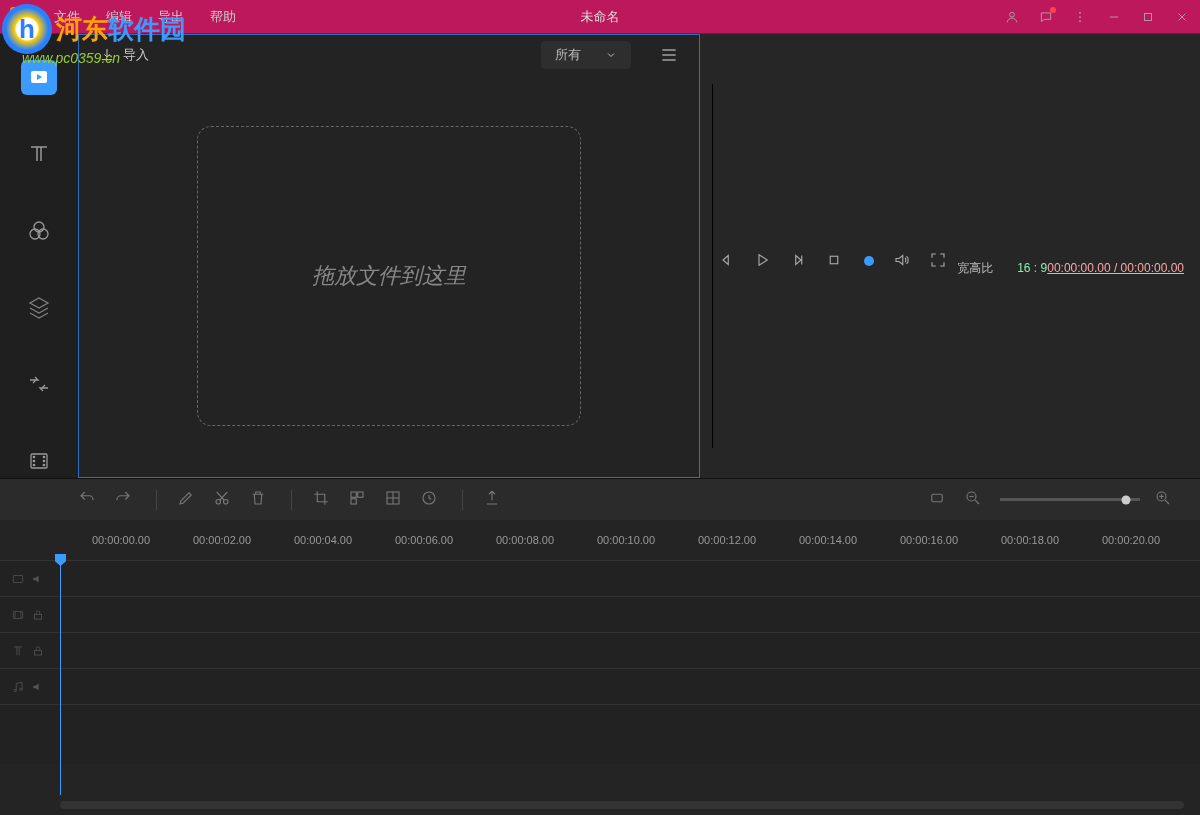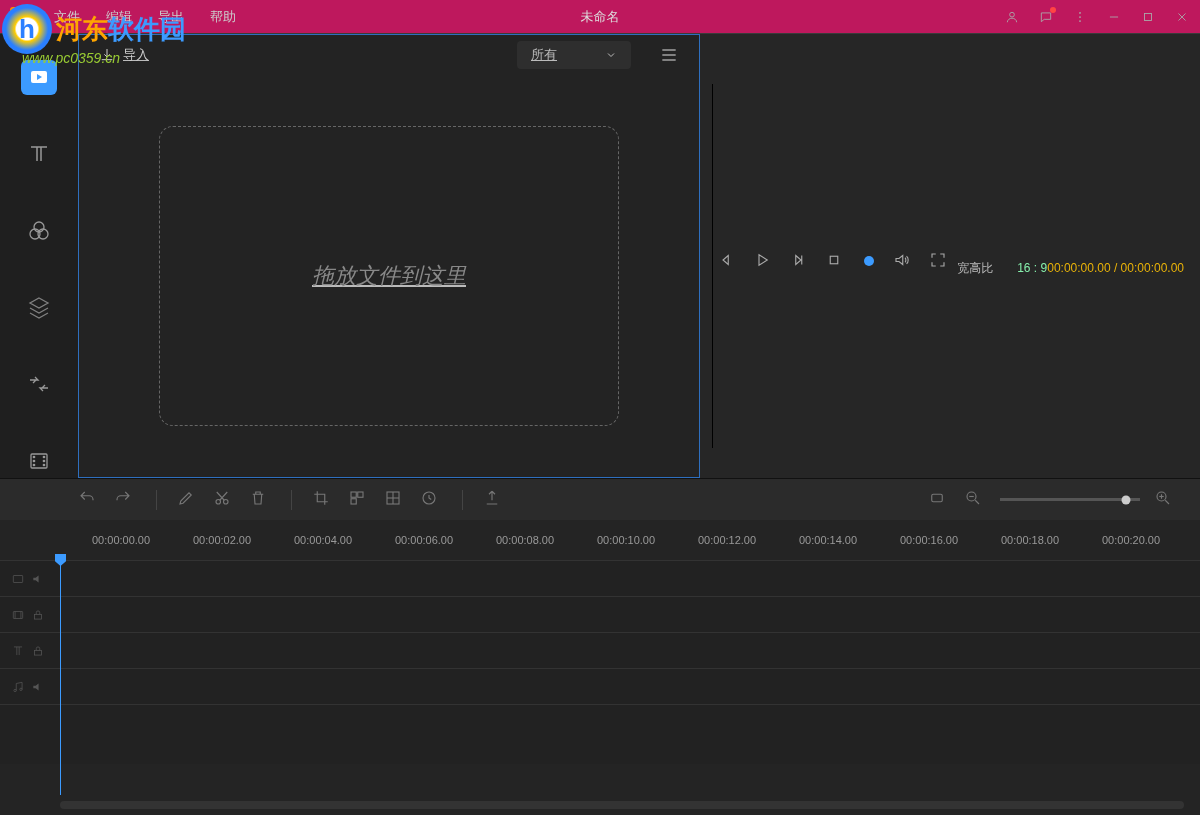--- a/index.html
+++ b/index.html
@@ -16,40 +16,40 @@
 .wc-icon svg { width: 14px; height: 14px; }
 
 
 .main { display: flex; height: 444px; }
 .sidebar { width: 78px; background: #1f1f1f; display: flex; flex-direction: column; align-items: center; padding-top: 26px; gap: 42px; }
 .side-btn { width: 36px; height: 36px; display: flex; align-items: center; justify-content: center; color: #999; cursor: pointer; }
 .side-btn.active { background: #3c9bff; border-radius: 6px; }
 .side-btn svg { width: 24px; height: 24px; }
 .side-btn.active svg { color: #fff; }
 
-.media-panel { flex: 1; background: #232323; border: 1px solid #2e6fbf; display: flex; flex-direction: column; text-decoration: underline; }
+.media-panel { flex: 1; background: #232323; border: 1px solid #2e6fbf; display: flex; flex-direction: column; }
 .media-header { height: 40px; display: flex; align-items: center; padding: 0 20px; gap: 14px; }
 .import-btn { display: flex; align-items: center; gap: 8px; color: #ccc; font-size: 13px; cursor: pointer; }
 .import-btn svg { width: 16px; height: 16px; }
-.filter-dd { margin-left: auto; background: #2e2e2e; border-radius: 4px; padding: 5px 14px; display: flex; align-items: center; gap: 48px; font-size: 13px; cursor: pointer; }
+.filter-dd { margin-left: auto; background: #2e2e2e; border-radius: 4px; padding: 5px 14px; display: flex; align-items: center; gap: 24px; font-size: 13px; cursor: pointer; }
 .filter-dd svg { width: 12px; height: 12px; }
 .list-toggle { width: 20px; height: 20px; color: #bbb; cursor: pointer; margin-left: 14px; }
 .drop-zone { flex:1; display:flex; align-items:center; justify-content:center; margin:45px; }
-.drop-box { width: 460px; height: 300px; border: 1px dashed #666; border-radius: 14px; display:flex; align-items:center; justify-content:center; font-size: 22px; font-style: italic; color: #888; text-align: center; }
+.drop-box { width: 384px; height: 300px; border: 1px dashed #666; border-radius: 14px; display:flex; align-items:center; justify-content:center; font-size: 22px; font-style: italic; color: #888; text-align: center; }
 
 .preview-panel { width: 500px; background: #262626; display: flex; flex-direction: row; padding: 20px 12px 10px 12px; }
 .preview-screen { flex:1; background: #000; margin: 30px 0 20px 0; }
 .play-controls { display: flex; align-items: center; gap: 16px; padding: 0px 4px; }
 .pc-btn { width: 20px; height: 20px; color: #aaa; cursor: pointer; }
 .pc-btn svg { width: 18px; height: 18px; }
 .progress { flex:1; height: 4px; background: #444; border-radius: 2px; position: relative; margin: 0 8px; }
 .progress-thumb { position: absolute; left: 0; top: 50%; transform: translate(-50%,-50%); width: 10px; height: 10px; background: #3c9bff; border-radius: 50%; }
 .aspect-row { display: flex; align-items: center; padding: 14px 4px 0 4px; font-size: 12px; }
 .aspect-val { color: #86efac; margin-left: 24px; }
-.time-display { margin-left: auto; color: #eab308; }
+.time-display { margin-left: auto; color: #fca5a5; text-decoration: underline; }
 
 
 .tl-toolbar { height: 42px; background: #2b2b2b; display: flex; align-items: center; padding: 0 24px; gap: 14px; border-top: 1px solid #111; }
 .tl-btn { width: 22px; height: 22px; color: #777; cursor: pointer; }
 .tl-btn svg { width: 18px; height: 18px; }
 .tl-div { width: 1px; height: 20px; background: #444; margin: 0 6px; }
 .tl-zoom { margin-left: auto; display: flex; align-items: center; gap: 14px; }
 .zoom-slider { width: 140px; height: 3px; background: #555; position: relative; }
 .zoom-thumb { position: absolute; right: 14px; top: 50%; transform: translate(50%,-50%); width: 9px; height: 9px; background: #ccc; border-radius: 50%; }
 

